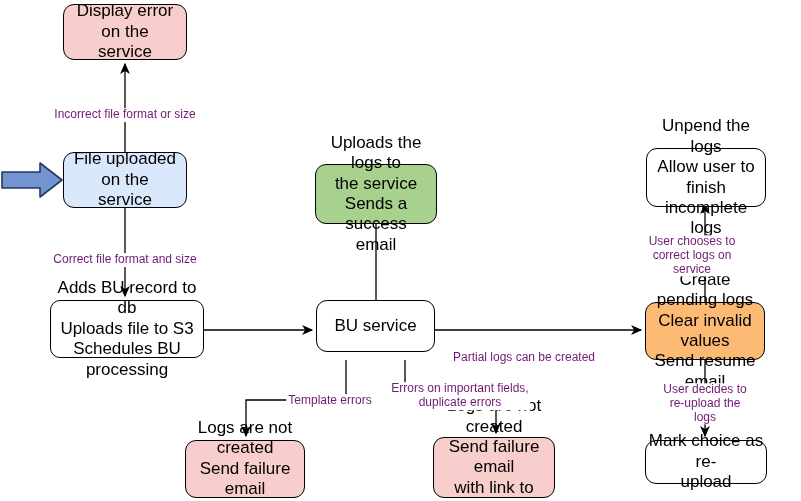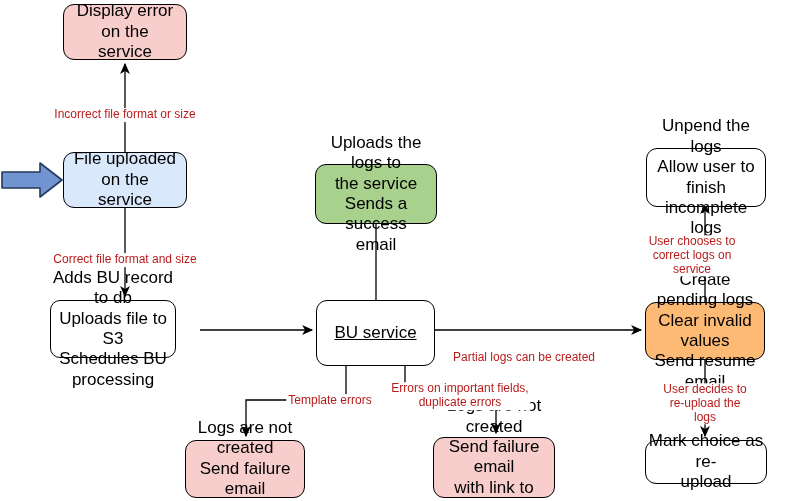--- a/index.html
+++ b/index.html
@@ -37,21 +37,21 @@
   .fill-blue   { background: #dae8fc; }
   .fill-green  { background: #a9d18e; }
   .fill-yellow { background: #fdba74; }
   .fill-white  { background: #ffffff; }
   .edge-label {
     position: absolute;
     transform: translate(-50%, -50%);
     background: #ffffff;
     font-size: 12px;
     line-height: 1.15;
-    color: #b91c1c;
+    color: #701a75;
     text-align: center;
     white-space: pre-line;
     padding: 0 2px;
     z-index: 3;
   }
 </style>
 </head>
 <body>
 
 <div id="canvas">
@@ -83,30 +83,30 @@
 
     <polygon points="2,172 40,172 40,163 62,180 40,197 40,188 2,188" fill="#7295d2" stroke="#243a5e" stroke-width="1.6" stroke-linejoin="round"></polygon>
   </svg>
 
   <div class="node fill-pink" style="left:63px; top:4px; width:124px; height:56px;">Display error on the
 service</div>
 
   <div class="node fill-blue" style="left:63px; top:152px; width:124px; height:56px;">File uploaded on the
 service</div>
 
-  <div class="node fill-white" style="left:50px; top:300px; width:126px; height:58px;border-radius:10px;">Adds BU record to db
+  <div class="node fill-white" style="left:50px; top:300px; width:154px; height:58px;border-radius:10px;">Adds BU record to db
 Uploads file to S3
 Schedules BU processing</div>
 
   <div class="node fill-green" style="left:315px; top:164px; width:122px; height:60px;">Uploads the logs to
 the service
 Sends a success
 email</div>
 
-  <div class="node fill-white" style="left:316px; top:300px; width:119px; height:66px;text-decoration:underline;">BU service</div>
+  <div class="node fill-white" style="left:316px; top:300px; width:119px; height:52px;">BU service</div>
 
   <div class="node fill-pink" style="left:185px; top:440px; width:120px; height:58px;">Logs are not created
 Send failure email
 with errors</div>
 
   <div class="node fill-pink" style="left:433px; top:437px; width:122px; height:61px;">Logs are not created
 Send failure email
 with link to error
 summary</div>
 

